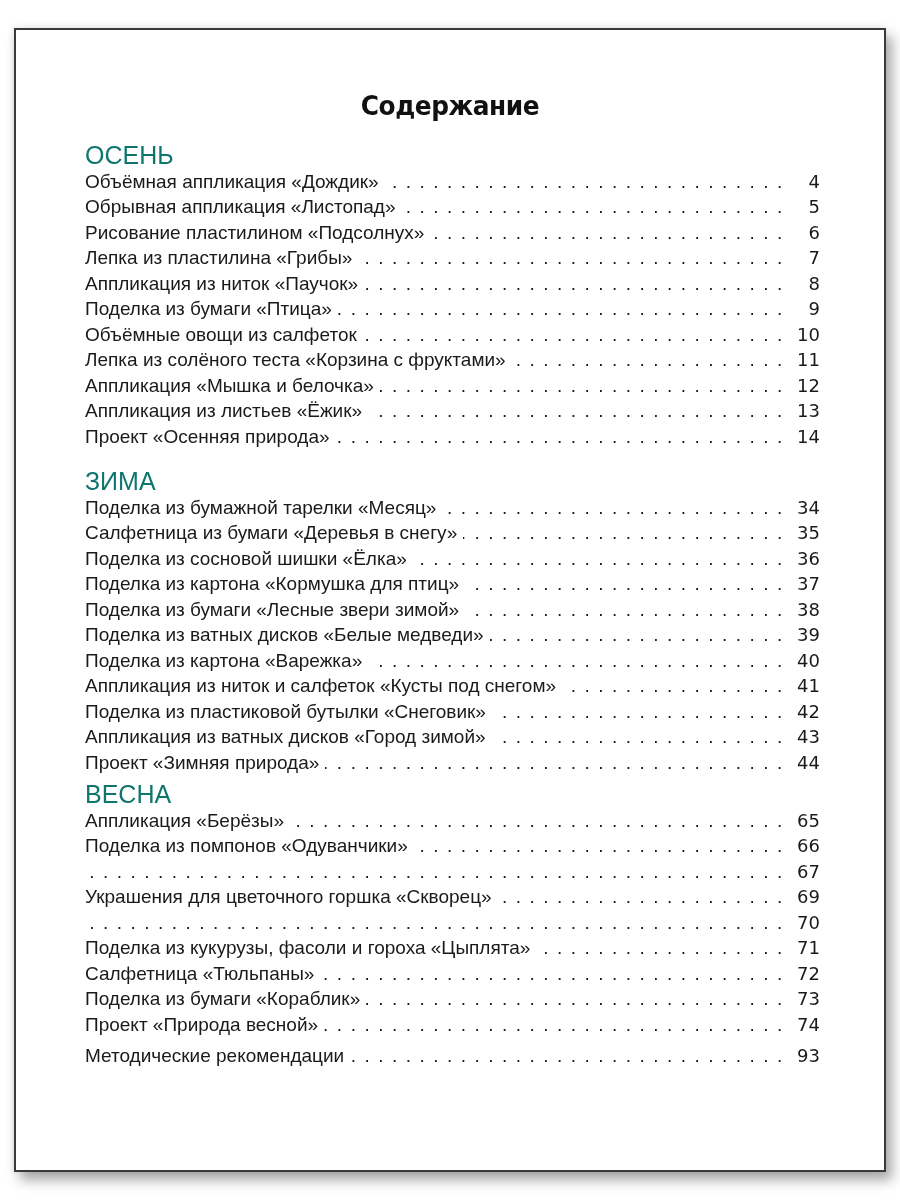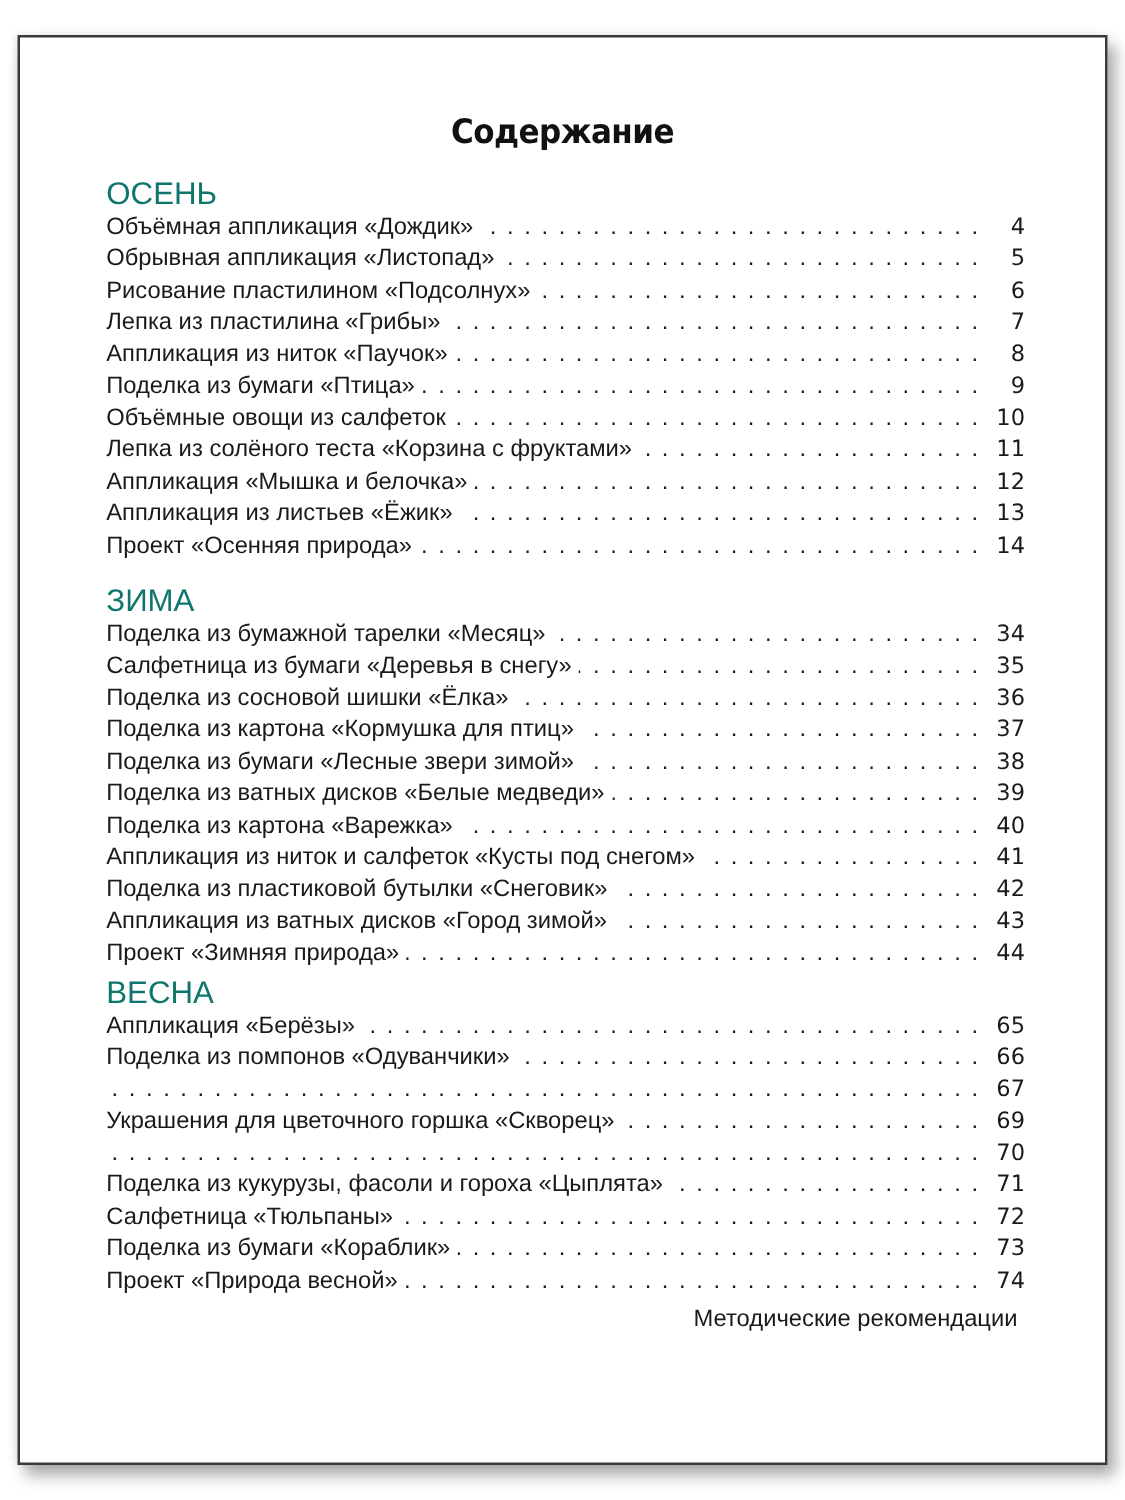--- a/index.html
+++ b/index.html
@@ -85,21 +85,20 @@
     .row .page-num {
       flex: 0 0 auto;
       padding-left: 6px;
       min-width: 30px;
       text-align: right;
       font-family: "DejaVu Sans", sans-serif;
       font-size: 18px;
     }
     .appendix {
       margin-top: 6px;
-      flex-direction: column;
     }
   </style>
 </head>
 <body>
 
 <div class="page">
   <div class="title">Содержание</div>
 
   <div class="toc">
 

